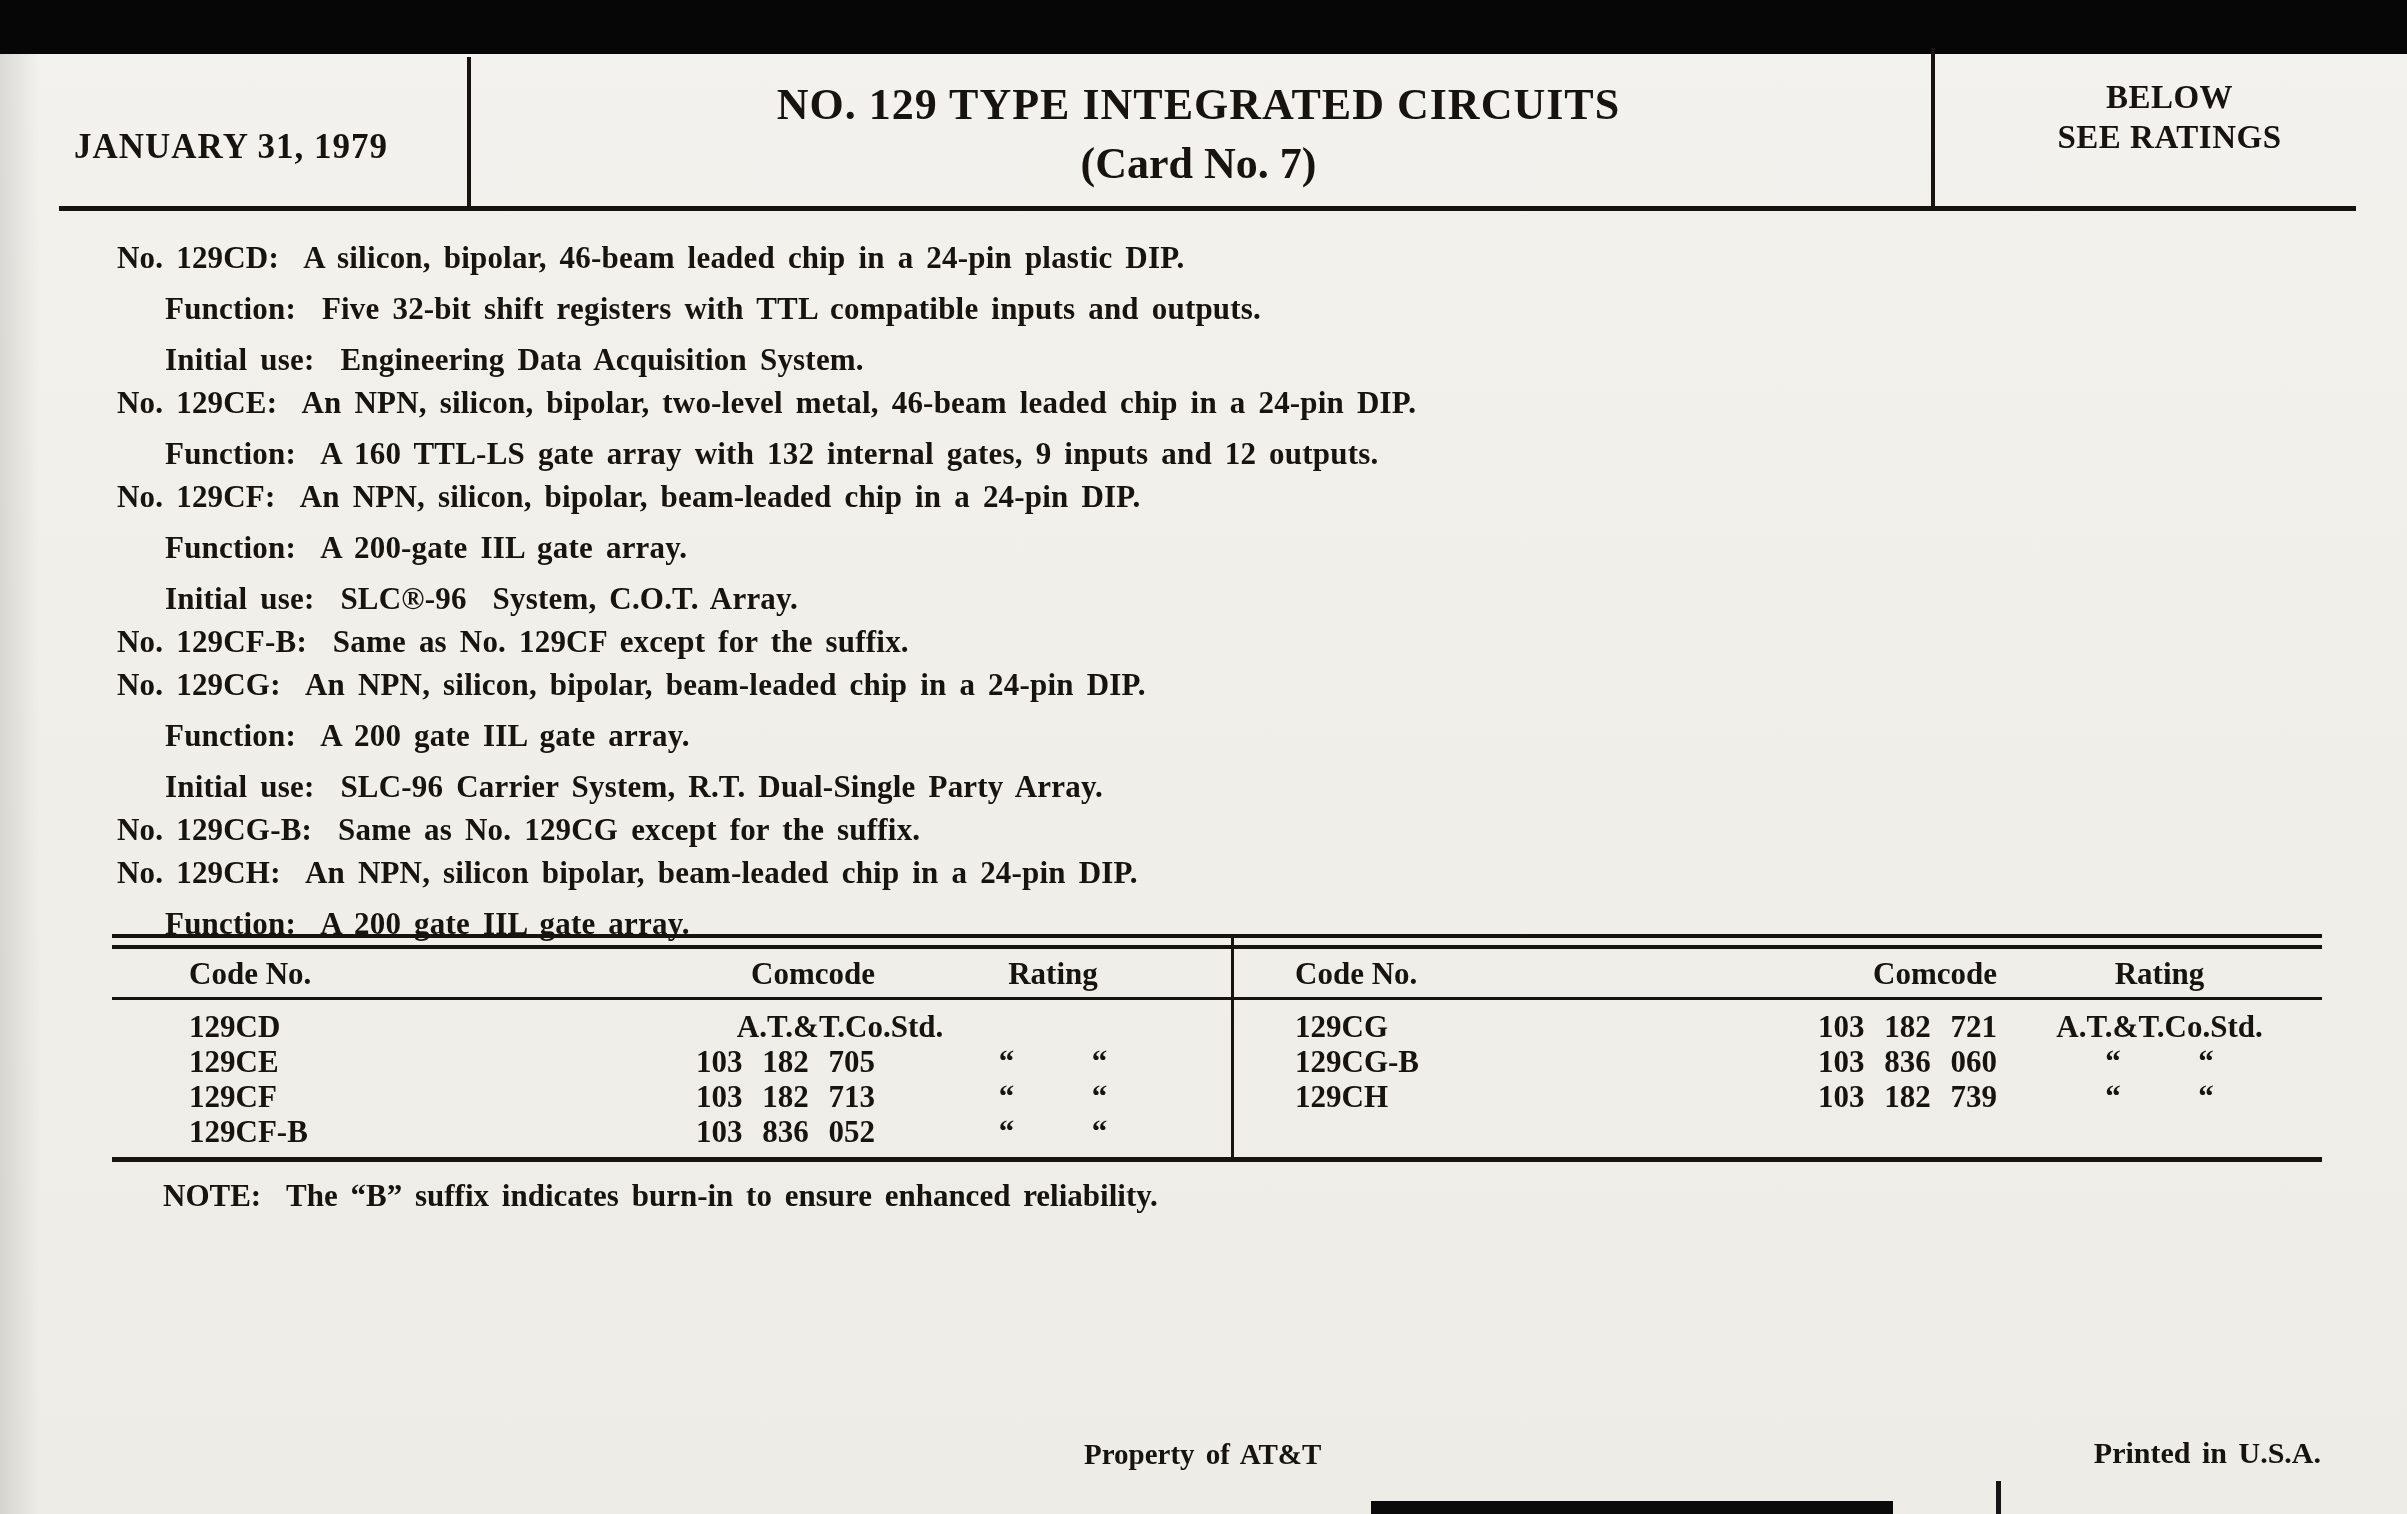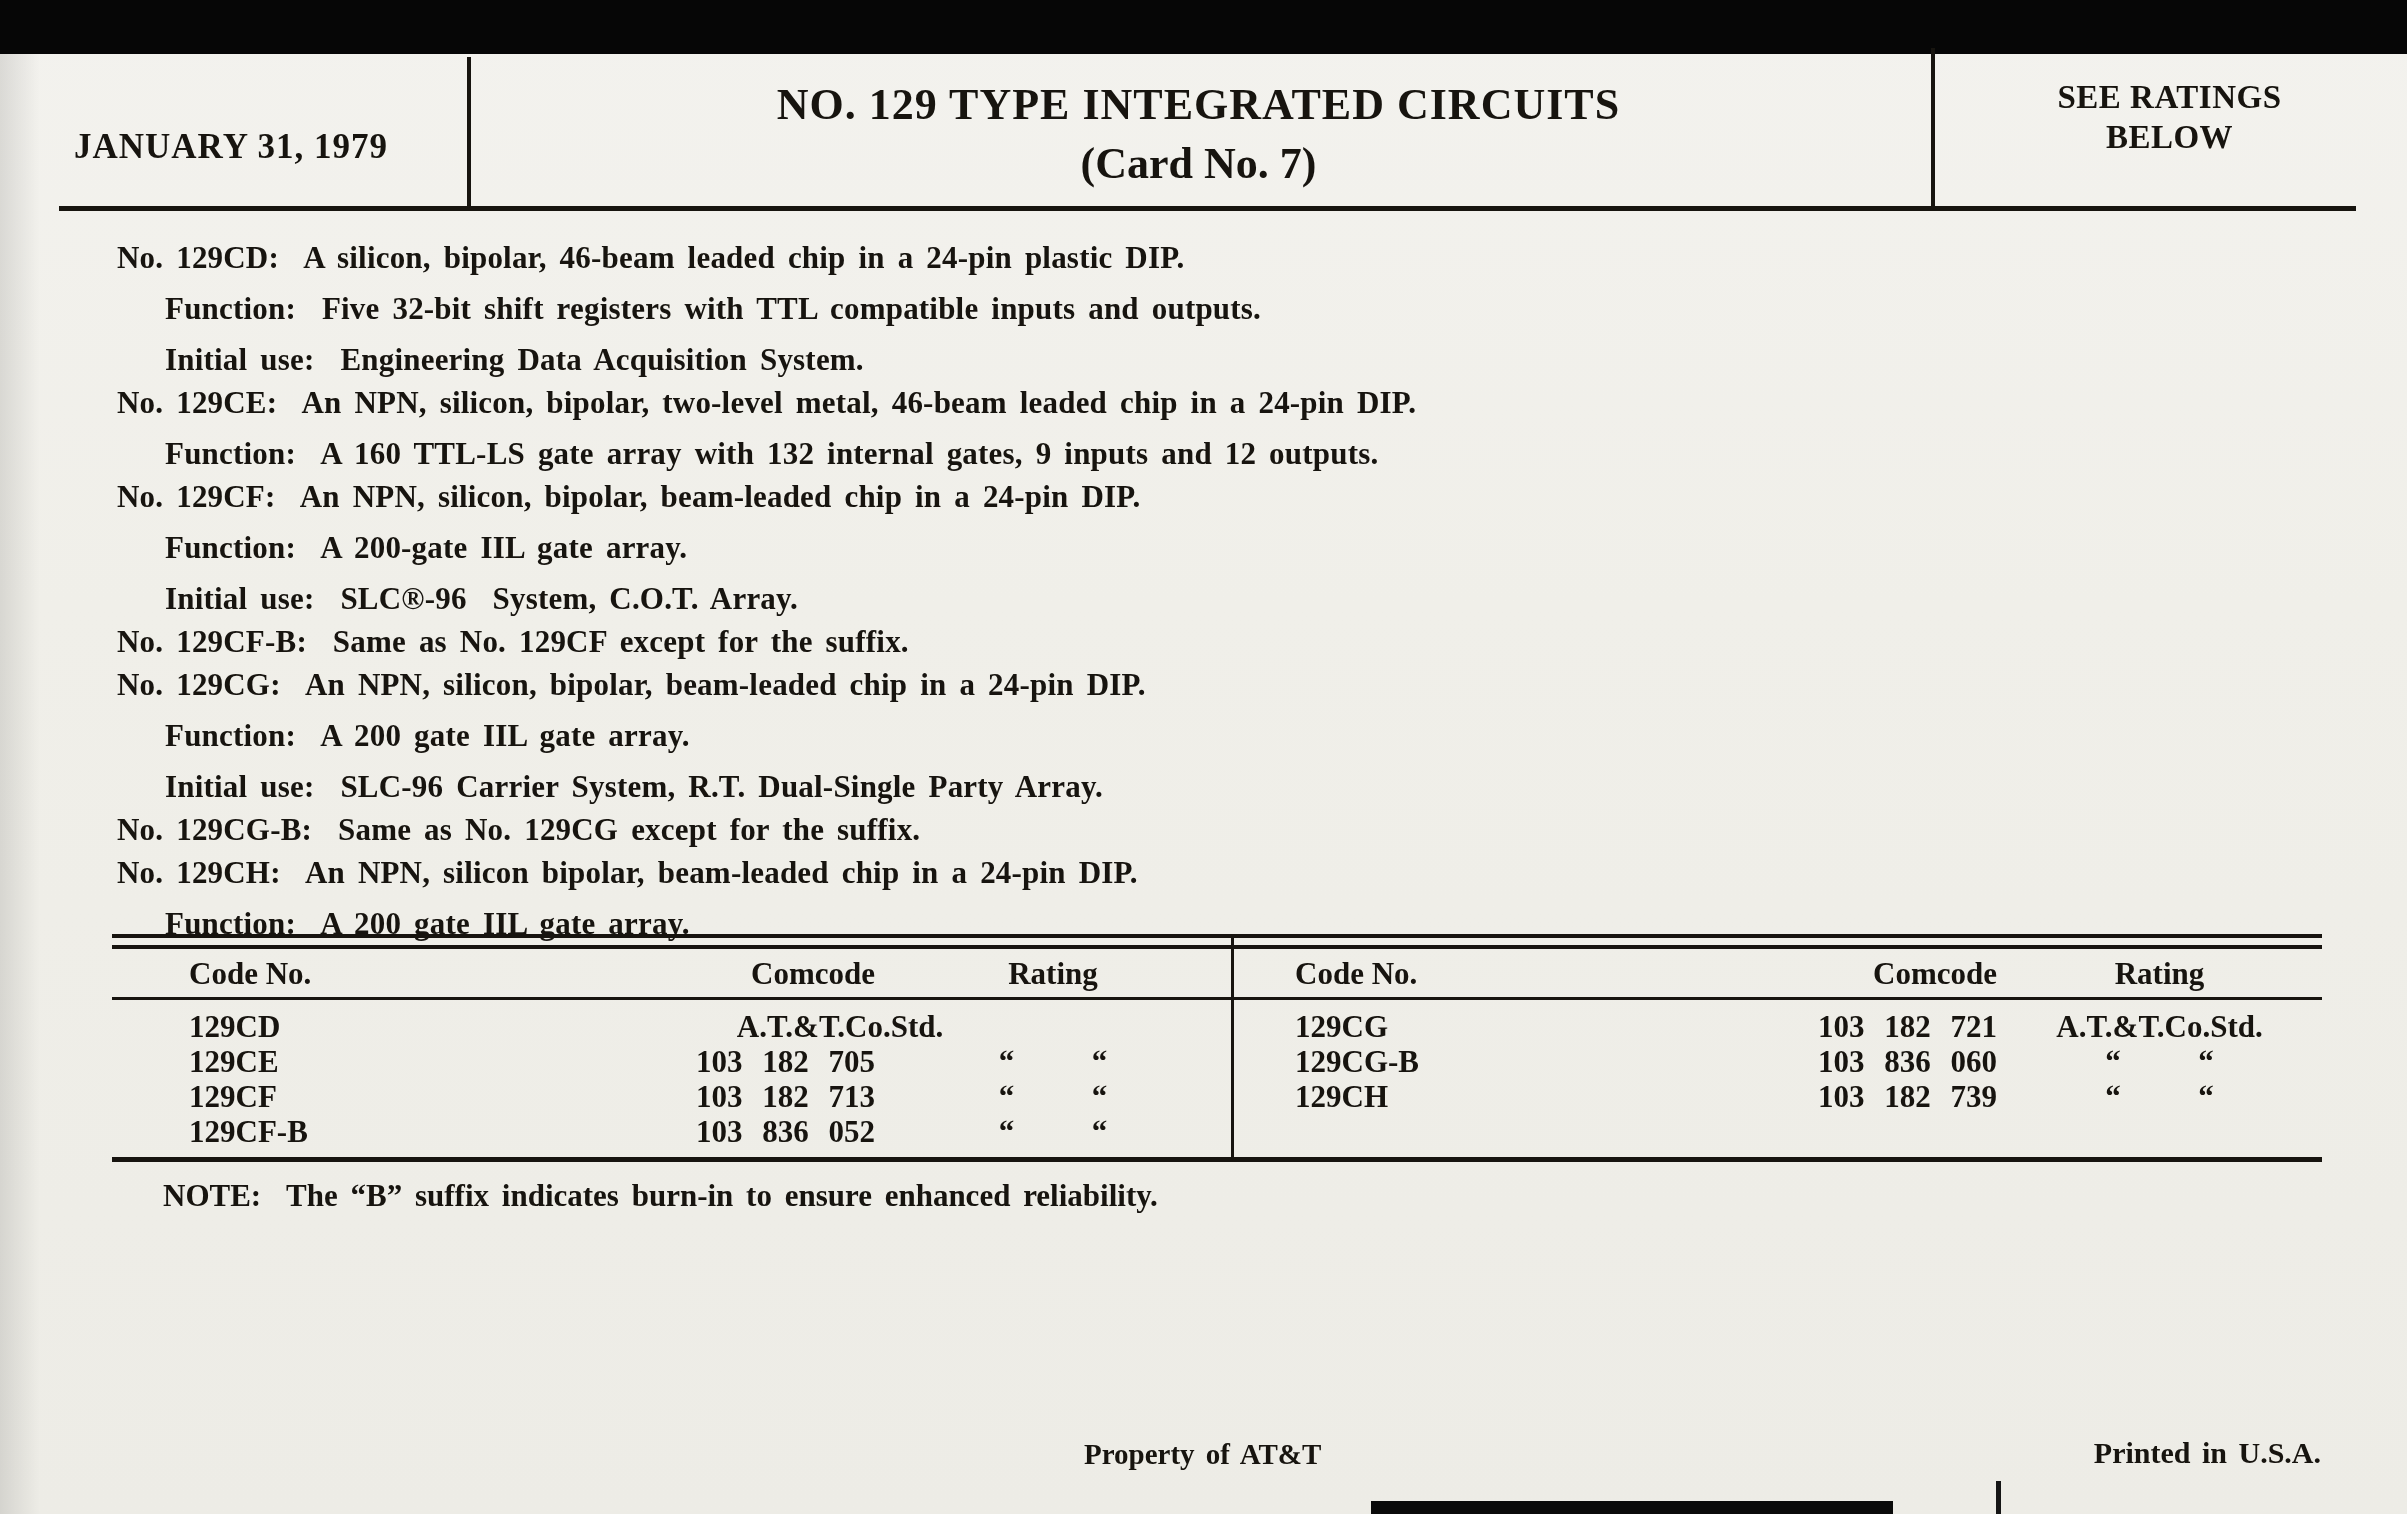--- a/index.html
+++ b/index.html
@@ -74,22 +74,22 @@
   <div class="topbar"></div>
 
   <div class="hdr-date">JANUARY 31, 1979</div>
   <div class="vrule v1"></div>
   <div class="hdr-title-block">
     <div class="hdr-title">NO. 129 TYPE INTEGRATED CIRCUITS</div>
     <div class="hdr-subtitle">(Card No. 7)</div>
   </div>
   <div class="vrule v2"></div>
   <div class="hdr-ratings">
+    <div>BELOW</div>
     <div>SEE RATINGS</div>
-    <div>BELOW</div>
   </div>
   <div class="hdr-rule"></div>
 
   <div class="body-text">
     <div class="line indent0">No. 129CD:  A silicon, bipolar, 46-beam leaded chip in a 24-pin plastic DIP.</div>
     <div class="line indent1">Function:  Five 32-bit shift registers with TTL compatible inputs and outputs.</div>
     <div class="line indent1">Initial use:  Engineering Data Acquisition System.</div>
     <div class="line indent0">No. 129CE:  An NPN, silicon, bipolar, two-level metal, 46-beam leaded chip in a 24-pin DIP.</div>
     <div class="line indent1">Function:  A 160 TTL-LS gate array with 132 internal gates, 9 inputs and 12 outputs.</div>
     <div class="line indent0">No. 129CF:  An NPN, silicon, bipolar, beam-leaded chip in a 24-pin DIP.</div>

